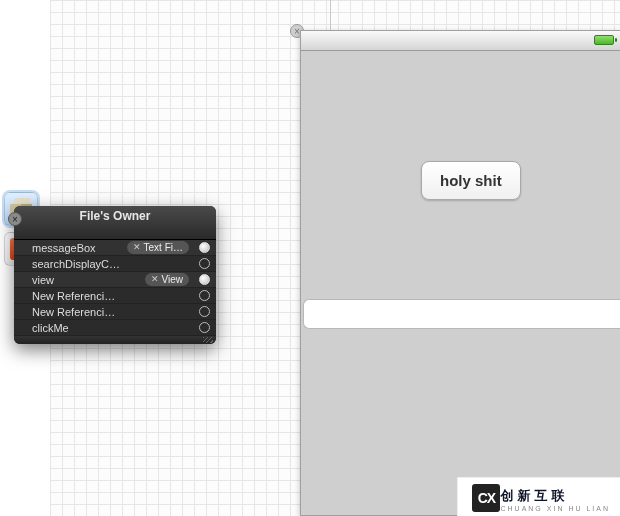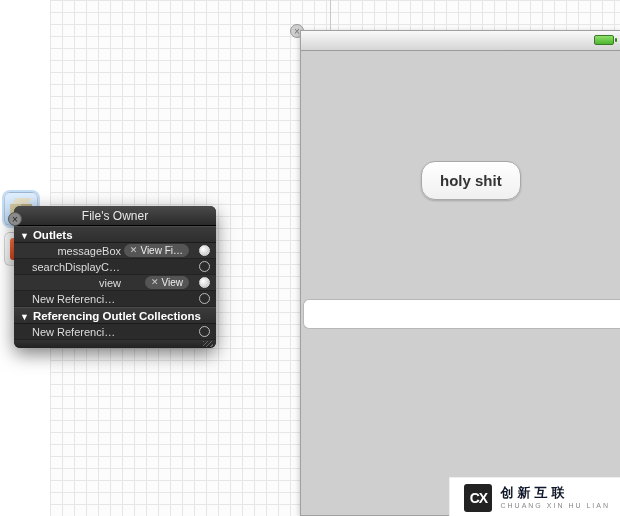--- a/index.html
+++ b/index.html
@@ -50,21 +50,21 @@
     position: absolute; right: 6px; top: 4px; width: 20px; height: 10px;
     border: 1px solid #3a7a2a; border-radius: 2px; background: linear-gradient(#8ee06a,#4fb52e);
   }
   .battery::after { content:""; position:absolute; right:-4px; top:2px; width:2px; height:4px; background:#3a7a2a; border-radius:1px; }
   .device-body { position:relative; height: calc(100% - 20px); }
 
   .ios-button {
     position:absolute; left:120px; top:110px; padding: 10px 18px;
     font-size: 15px; font-weight: bold; color:#333;
     background: linear-gradient(#ffffff,#f0f0f0);
-    border:1px solid #a8a8a8; border-radius: 14px;
+    border:1px solid #a8a8a8; border-radius: 8px;
     box-shadow: 0 1px 2px rgba(0,0,0,.2);
   }
   .ios-textfield {
     position:absolute; left:2px; top:248px; width:318px; height:30px;
     border:1px solid #b8b8b8; border-right:none; border-radius: 6px 0 0 6px;
     background:#fff;
   }
 
   
   .hud {
@@ -73,52 +73,51 @@
     border-radius: 6px; box-shadow: 0 6px 18px rgba(0,0,0,.5);
     font-size: 11px;
     overflow:hidden;
   }
   .hud-close {
     position:absolute; left:8px; top:212px; width:14px; height:14px; z-index:5;
     border-radius:50%; background:#8a8a8a; border:1px solid #555;
     display:flex; align-items:center; justify-content:center; color:#222; font-size:10px;
   }
   .hud-header {
-    height: 20px; background: linear-gradient(#4a4a4a,#2a2a2a);
-    text-align:center; font-weight:normal; font-size:12px; line-height:20px;
+    height: 34px; background: linear-gradient(#4a4a4a,#2a2a2a);
+    text-align:center; font-weight:bold; font-size:12px; line-height:20px;
     border-bottom:1px solid #000;
   }
   .sect {
     height: 17px; line-height:17px; padding-left:6px;
     background: linear-gradient(#3b3b3b,#2e2e2e);
     font-weight:bold; color:#fff; font-size:11.5px;
     border-top:1px solid #4a4a4a; border-bottom:1px solid #1a1a1a;
   }
   .sect .tri { display:inline-block; margin-right:4px; font-size:9px; }
   .row {
     display:flex; align-items:center; height:16px; padding: 0 6px 0 18px;
     border-bottom:1px solid #222;
-    text-align:right;
   }
   .row.alt { background:#323232; }
   .row .label { flex:1; color:#ddd; white-space:nowrap; overflow:hidden; text-overflow:ellipsis; }
   .row .conn { flex:1; display:flex; justify-content:flex-end; align-items:center; gap:4px; }
   .pill { background:#555; border-radius:8px; padding:0 6px; height:13px; line-height:13px; font-size:10px; color:#eee; display:flex; align-items:center; gap:3px; }
   .pill .x { font-size:9px; color:#ccc; }
   .port { width:11px; height:11px; border:1.5px solid #bbb; border-radius:50%; margin-left:6px; }
   .port.filled { background: radial-gradient(circle at 35% 35%, #fff, #bbb); border-color:#ddd; }
   .resize {
     height:8px; background: linear-gradient(#333,#222);
     display:flex; justify-content:flex-end; align-items:center; padding-right:3px;
   }
   .resize .grip { width:10px; height:6px;
     background: repeating-linear-gradient(135deg,#666 0 1px, transparent 1px 3px); }
   
   .watermark { position:absolute; right:0; bottom:0; background:#fff; padding:6px 10px 4px 14px; border-top:1px solid #eee; border-left:1px solid #eee; }
-  .wm-inner { display:flex; align-items:flex-start; gap:8px; }
+  .wm-inner { display:flex; align-items:flex-end; }
   .wm-logo { width:28px; height:28px; background:#222; color:#fff; border-radius:3px; display:flex; align-items:center; justify-content:center; font-weight:bold; font-size:14px; letter-spacing:-1px; }
   .wm-text .big { font-size:13px; font-weight:bold; color:#0f172a; letter-spacing:4px; }
   .wm-text .small { font-size:7px; color:#888; letter-spacing:2px; }
 </style>
 </head>
 <body>
 
 <div class="canvas">
   <div class="canvas-v-divider"></div>
 </div>
@@ -150,27 +149,26 @@
   </div>
 </div>
 
 <div class="hud-close">
   <span>×</span>
 </div>
 
 <div class="hud">
   <div class="hud-header">File's Owner</div>
 
-  <div class="sect"><span class="tri">▼</span><span>Outlets</span></div>
   <div class="row alt">
     <span class="label">messageBox</span>
     <span class="conn">
         <span class="pill">
           <span class="x">✕</span>
-          <span>View Fi…</span>
+          <span>Text Fi…</span>
         </span>
         <span class="port filled"></span>
       </span>
   </div>
   <div class="row">
     <span class="label">searchDisplayController</span>
     <span class="conn">
         <span class="port"></span>
       </span>
   </div>
@@ -185,28 +183,33 @@
       </span>
   </div>
 
   <div class="row">
     <span class="label">New Referencing Outlet</span>
     <span class="conn">
         <span class="port"></span>
       </span>
   </div>
 
-  <div class="sect"><span class="tri">▼</span><span>Referencing Outlet Collections</span></div>
   <div class="row">
     <span class="label">New Referencing Outlet Colle…</span>
     <span class="conn">
         <span class="port"></span>
       </span>
   </div>
 
+  <div class="row">
+    <span class="label">clickMe</span>
+    <span class="conn">
+        <span class="port"></span>
+      </span>
+  </div>
 
   <div class="resize">
       <div class="grip"></div>
     </div>
 </div>
 
 <div class="watermark">
   <div class="wm-inner">
     <div class="wm-logo">CX</div>
     <div class="wm-text">

